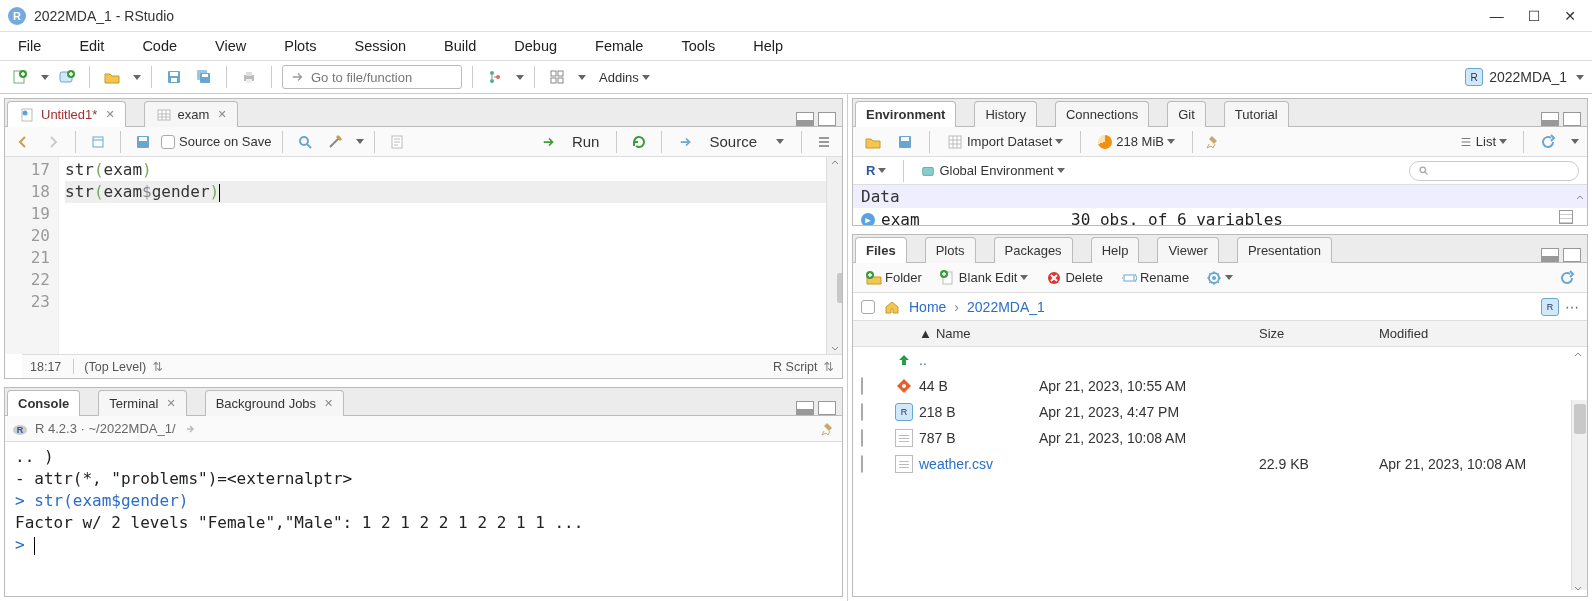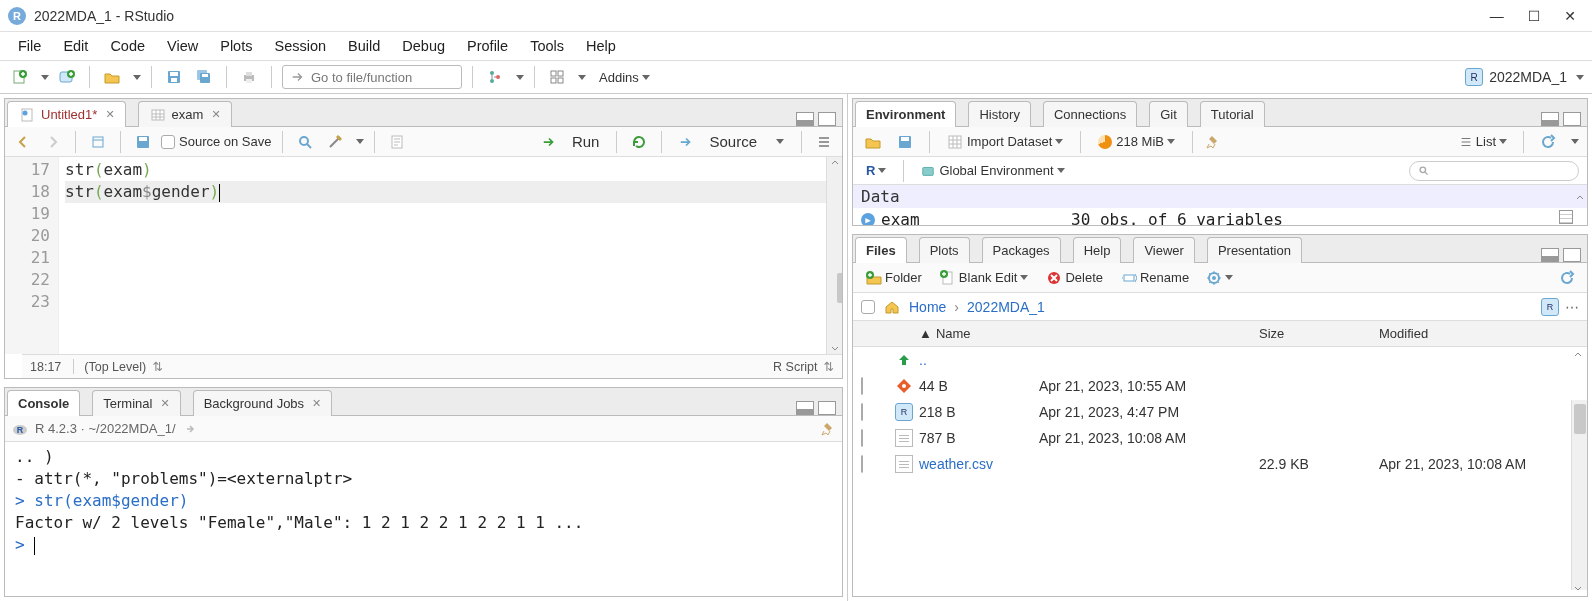--- a/index.html
+++ b/index.html
@@ -29,21 +29,21 @@
     color:#fff;font-weight:bold;font-size:11px;
     margin-right:8px;
   }
   .titlebar .title { flex:1; font-size:14px;}
   .win-controls { display:flex; gap:24px; margin-right:8px;}
   .win-controls span { font-size:14px; font-family:sans-serif;}
   .menubar {
     height: 28px;
     display:flex;
     align-items:center;
-    gap: 2px;
+    gap: 18px;
     padding: 0 8px;
     font-size:14.5px;
     color:#222;
   }
   .menubar .mi { padding: 2px 10px; cursor:default;}
   .toolbar {
     height: 34px;
     display:flex;
     align-items:center;
     padding: 0 8px;
@@ -92,21 +92,21 @@
     padding-left:2px;
     position:relative;
   }
   .tab {
     height:26px;
     display:flex;align-items:center;gap:5px;
     padding:0 10px;
     border:1px solid #bbb;
     border-bottom:none;
     background:#f6f6f6;
-    margin-right:12px;
+    margin-right:18px;
     border-top-left-radius:4px;border-top-right-radius:4px;
     font-size:13px;
     position:relative;top:1px;text-align:center;
   }
   .tab.active { background:#fff; font-weight:normal;}
   .tab .close-x { color:#888; font-size:11px; margin-left:3px;}
   .tab.unsaved { color:#a03030;}
   .tabs .pane-ctrls { margin-left:auto; display:flex;gap:4px;padding-right:6px;align-items:center}
   .pane-ctrls .pc { width:18px;height:14px;border:1px solid #999;background:#fff;}
   .subbar {
@@ -227,21 +227,21 @@
 
 <div class="menubar" id="menubar">
     <span class="mi">File</span>
     <span class="mi">Edit</span>
     <span class="mi">Code</span>
     <span class="mi">View</span>
     <span class="mi">Plots</span>
     <span class="mi">Session</span>
     <span class="mi">Build</span>
     <span class="mi">Debug</span>
-    <span class="mi">Profile</span>
+    <span class="mi">Female</span>
     <span class="mi">Tools</span>
     <span class="mi">Help</span>
   </div>
 
 <div class="toolbar">
   <span class="tbtn">
     <svg viewBox="0 0 16 16">
         <rect x="2" y="2" width="10" height="12" fill="#fff" stroke="#7a7"></rect>
         <circle cx="11" cy="5" r="4" fill="#3a9d3a"></circle>
         <path d="M11 3v4M9 5h4" stroke="#fff" stroke-width="1.5"></path>

